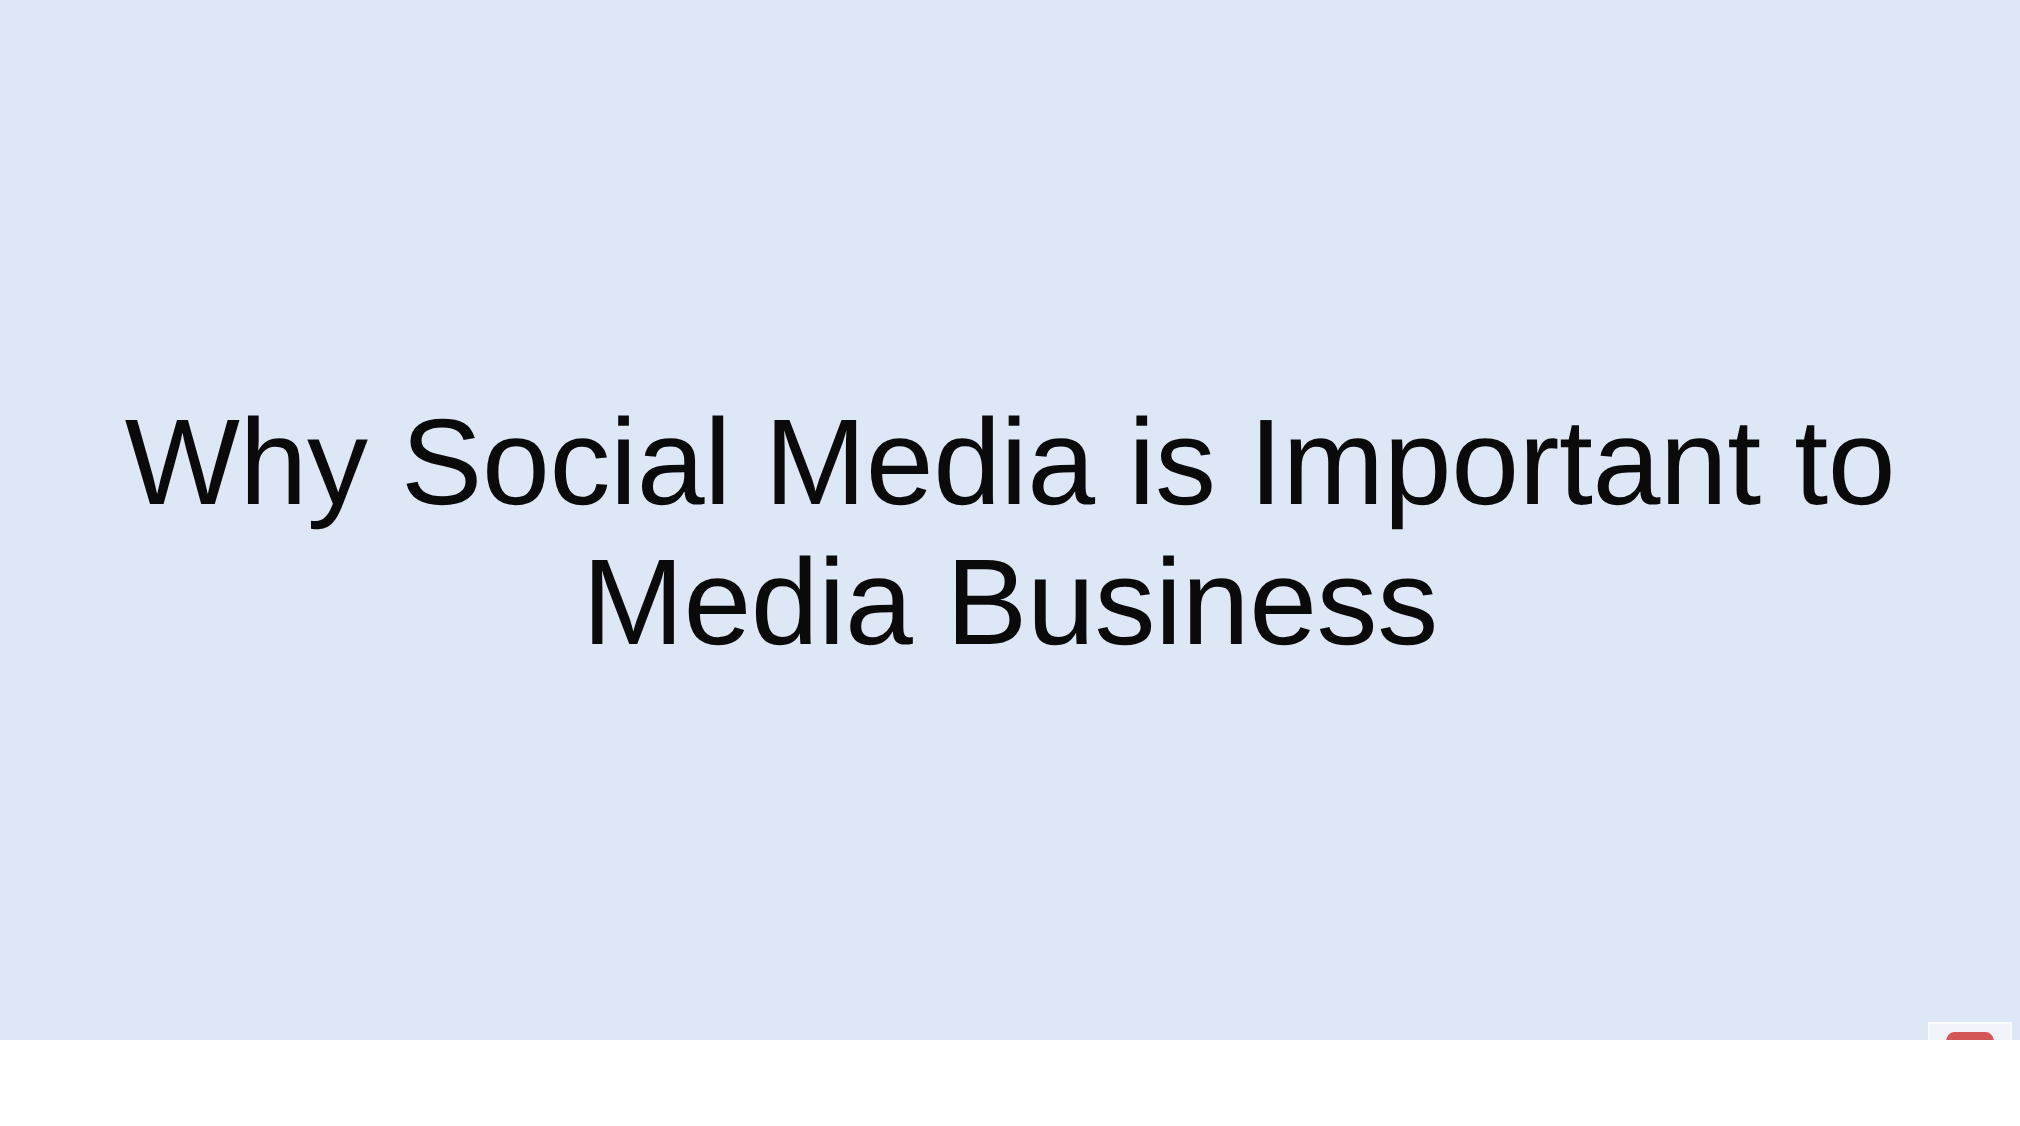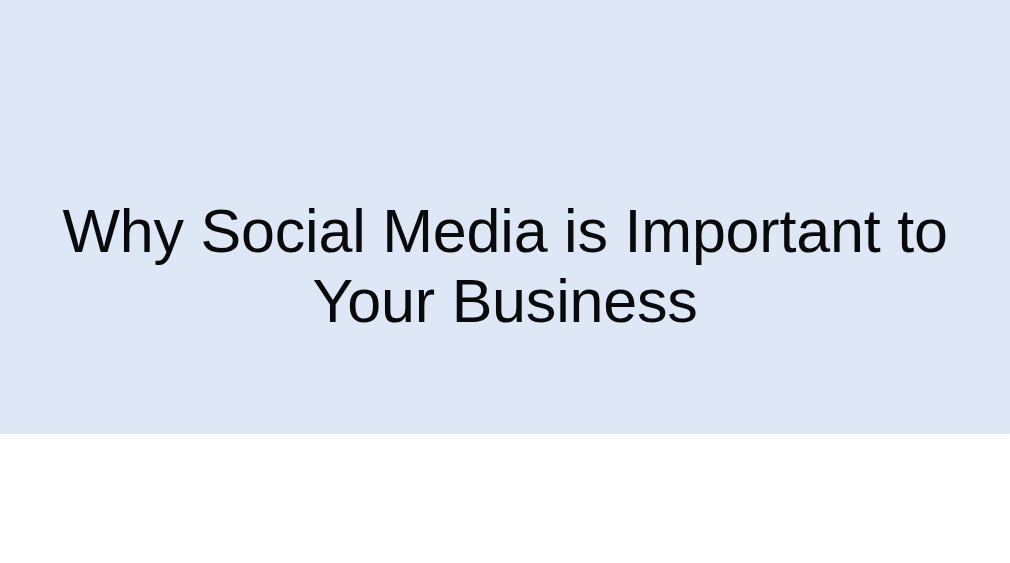--- a/index.html
+++ b/index.html
@@ -3,21 +3,21 @@
 <meta charset="utf-8">
 <style>
   html, body {
     margin: 0;
     padding: 0;
     background: #ffffff;
   }
   #slide-frame {
     position: relative;
     width: 1010px;
-    height: 434px;
+    height: 520px;
     overflow: hidden;
     background: #dde7f5;
     font-family: "Liberation Sans", sans-serif;
   }
   #slide-surface {
     position: absolute;
     inset: 0;
     background: #dde7f5;
   }
   #title-block {
@@ -95,21 +95,21 @@
 </style>
 </head>
 <body>
 
 <div id="slide-frame">
 
   <div id="slide-surface"></div>
 
   <div id="title-block">
     <span class="title-line">Why Social Media is Important to</span>
-    <span class="title-line">Your Business</span>
+    <span class="title-line">Media Business</span>
   </div>
 
   <div id="subscribe-watermark">
     <div id="youtube-play-button">
       <div id="youtube-play-triangle"></div>
     </div>
     <div id="subscribe-label">SUBSCRIBE</div>
     <div id="subscribe-sublabel"></div>
   </div>
 

